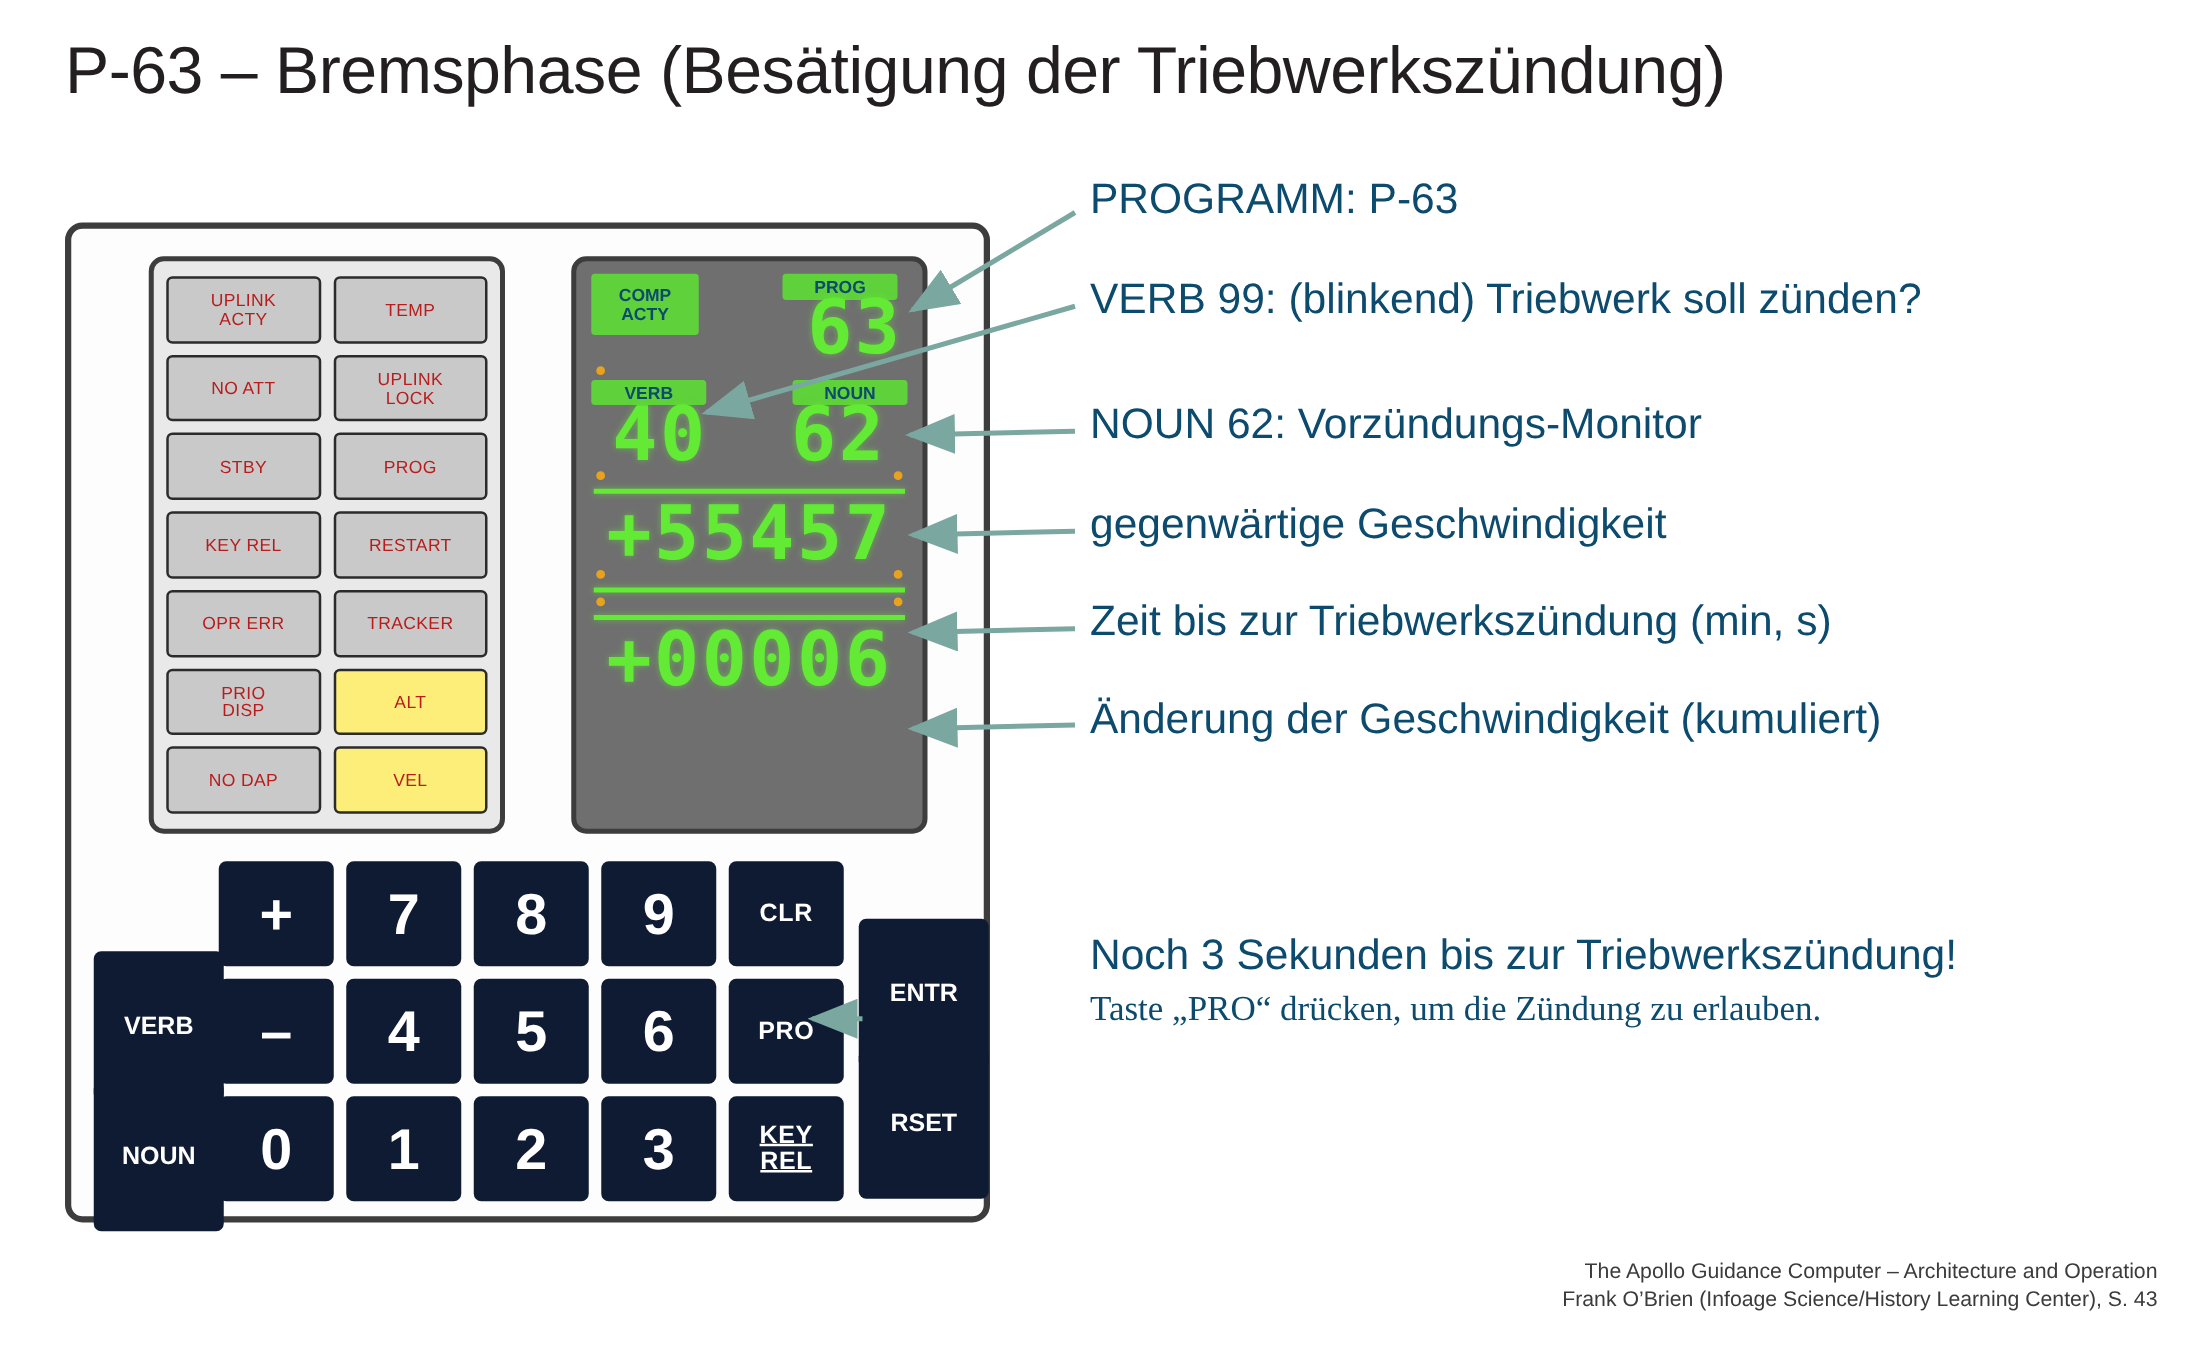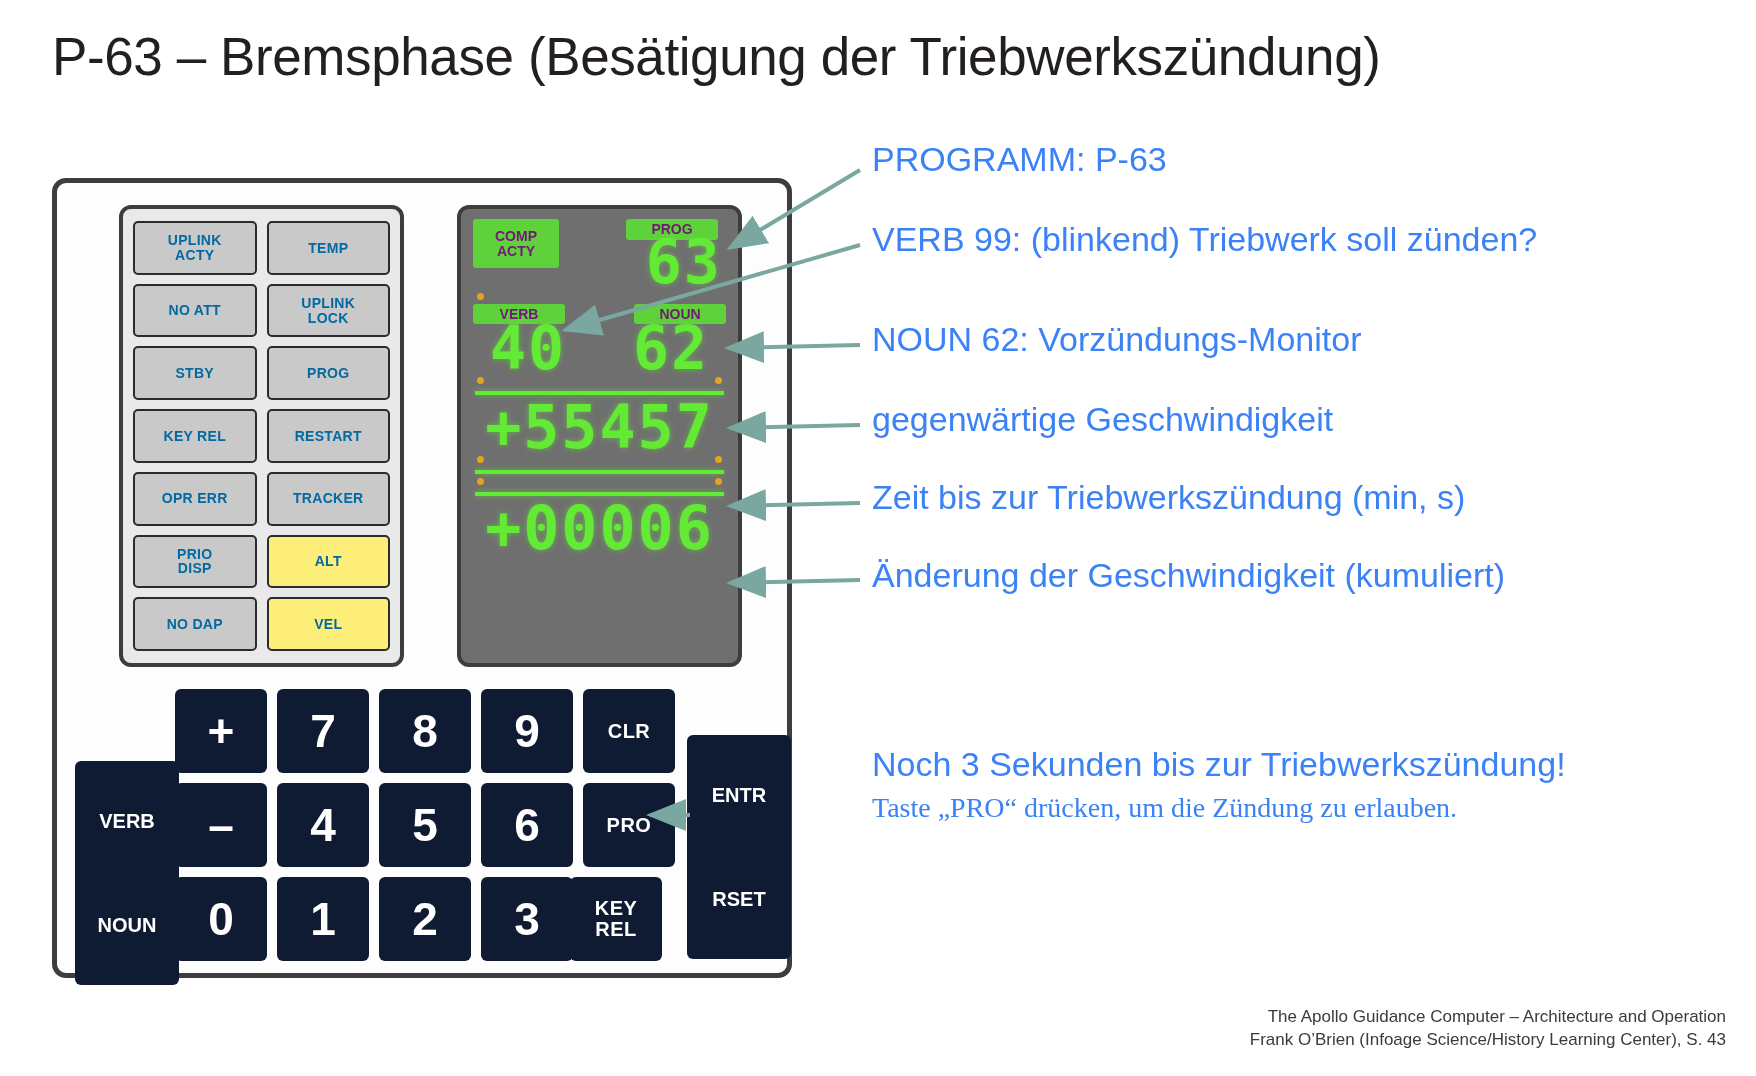--- a/index.html
+++ b/index.html
@@ -50,40 +50,40 @@
   }
   .lamp {
     background:#c9c9c9;
     border:2px solid #2b2b2b;
     border-radius:5px;
     display:flex;
     align-items:center;
     justify-content:center;
     text-align:center;
     font-size:14px;
-    font-weight:bold;
+    font-weight:normal;
     letter-spacing:0.3px;
     line-height:1.05;
-    color:#0369a1;
+    color:#b91c1c;
   }
   .lamp.on { background:#fdee7a; }
 
   
   .el {
     position:absolute;
     left:400px; top:22px;
     width:285px; height:462px;
     background:#6f6f6f;
     border:4px solid #3d3d3d;
     border-radius:12px;
     padding:10px 12px;
   }
   .el-green {
     background:#5fd13a;
-    color:#701a75;
+    color:#0c4a6e;
     font-size:14px;
     font-weight:bold;
     text-align:center;
     border-radius:3px;
     line-height:1.05;
     padding:3px 0;
   }
   .el-row1 { display:flex; justify-content:space-between; align-items:flex-start; }
   .compacty { width:86px; padding:10px 0; }
   .prog-lbl { width:92px; }
@@ -130,21 +130,21 @@
     line-height:1.05;
   }
   .key.num { font-size:46px; width:92px; height:84px; }
   .key.sm  { font-size:20px; letter-spacing:0.5px; }
   .key.side { width:104px; height:120px; font-size:20px; }
 
   
   .ann {
     position:absolute;
     font-size:34px;
-    color:#3b82f6;
+    color:#0c4a6e;
     white-space:nowrap;
   }
   .ann.sub { font-size:28px; }
   .ann.strong { font-size:34px; }
 
   
   svg.arrows {
     position:absolute; left:0; top:0;
     width:1756px; height:1076px;
     pointer-events:none;
@@ -244,21 +244,21 @@
 
     <div class="key num" style="left:220px; top:100px;">4</div>
     <div class="key num" style="left:322px; top:100px;">5</div>
     <div class="key num" style="left:424px; top:100px;">6</div>
     <div class="key num sm" style="left:526px; top:100px;">PRO</div>
 
     <div class="key num" style="left:118px; top:194px;">0</div>
     <div class="key num" style="left:220px; top:194px;">1</div>
     <div class="key num" style="left:322px; top:194px;">2</div>
     <div class="key num" style="left:424px; top:194px;">3</div>
-    <div class="key num sm" style="left:513px; top:194px; white-space:pre;">KEY
+    <div class="key num sm" style="left:526px; top:194px; white-space:pre;text-decoration:underline;">KEY
 REL</div>
 
     <div class="key side" style="left:630px; top:52px;">ENTR</div>
     <div class="key side" style="left:630px; top:156px;">RSET</div>
   </div>
 </div>
 
 <svg class="arrows">
   <defs>
     <marker id="ah" markerWidth="10" markerHeight="8" refX="9" refY="4" orient="auto">

